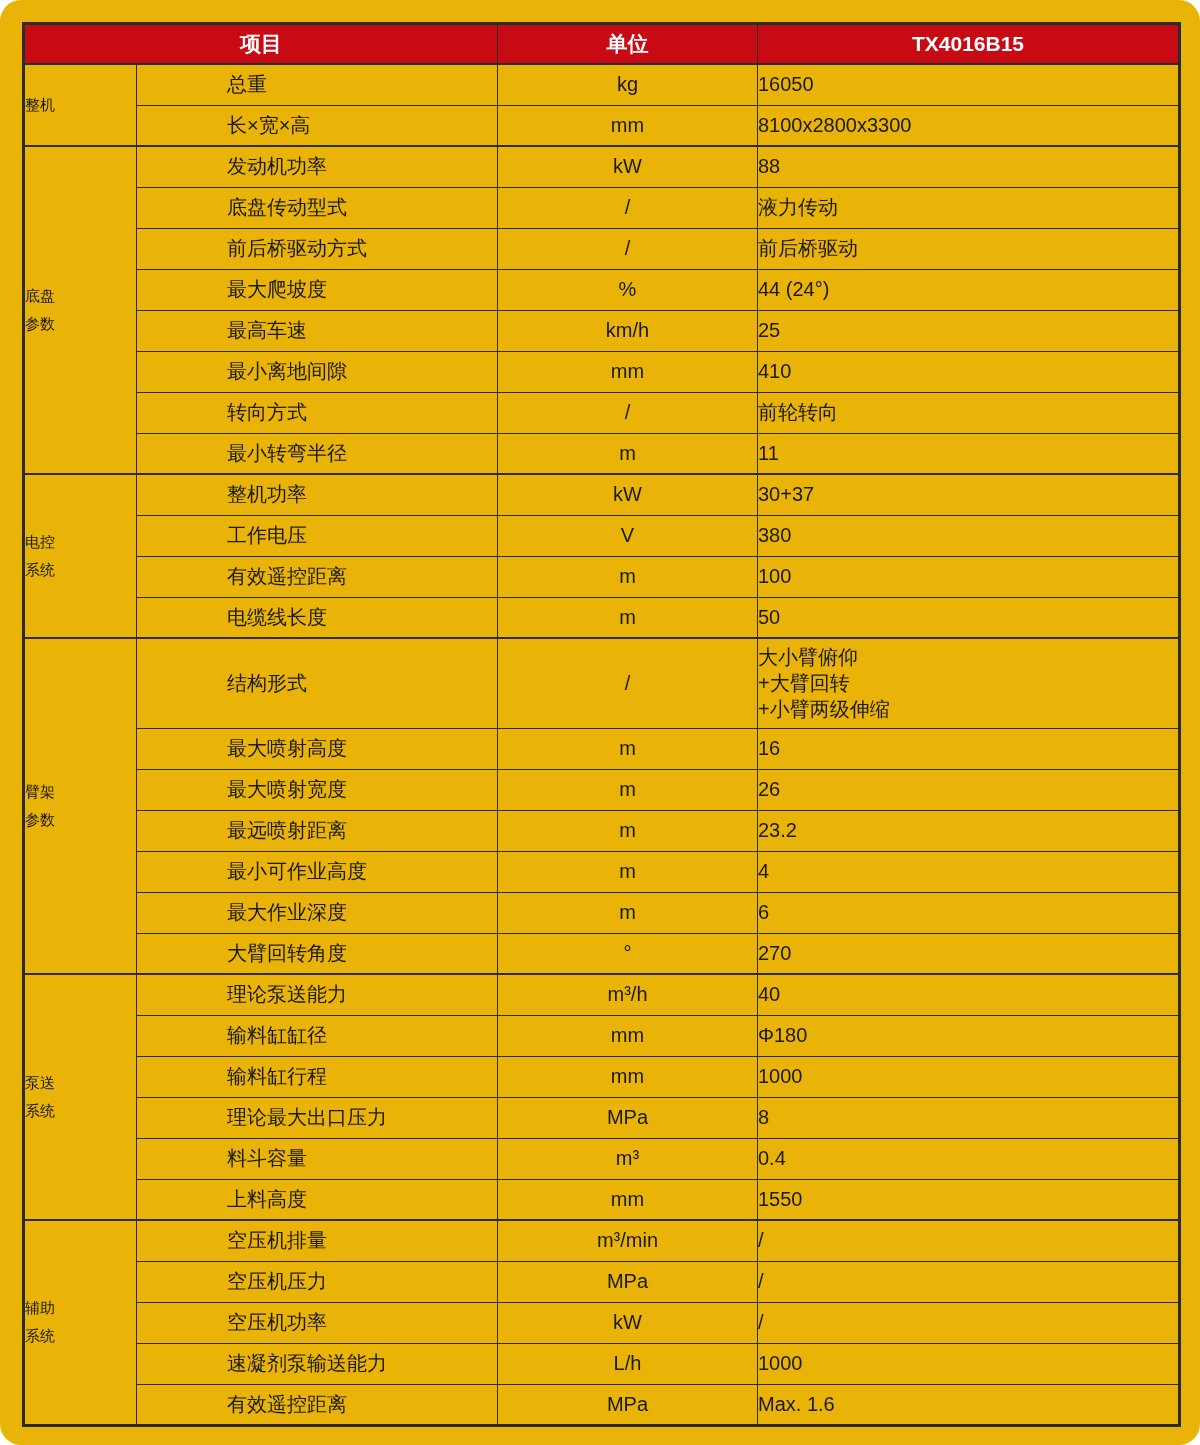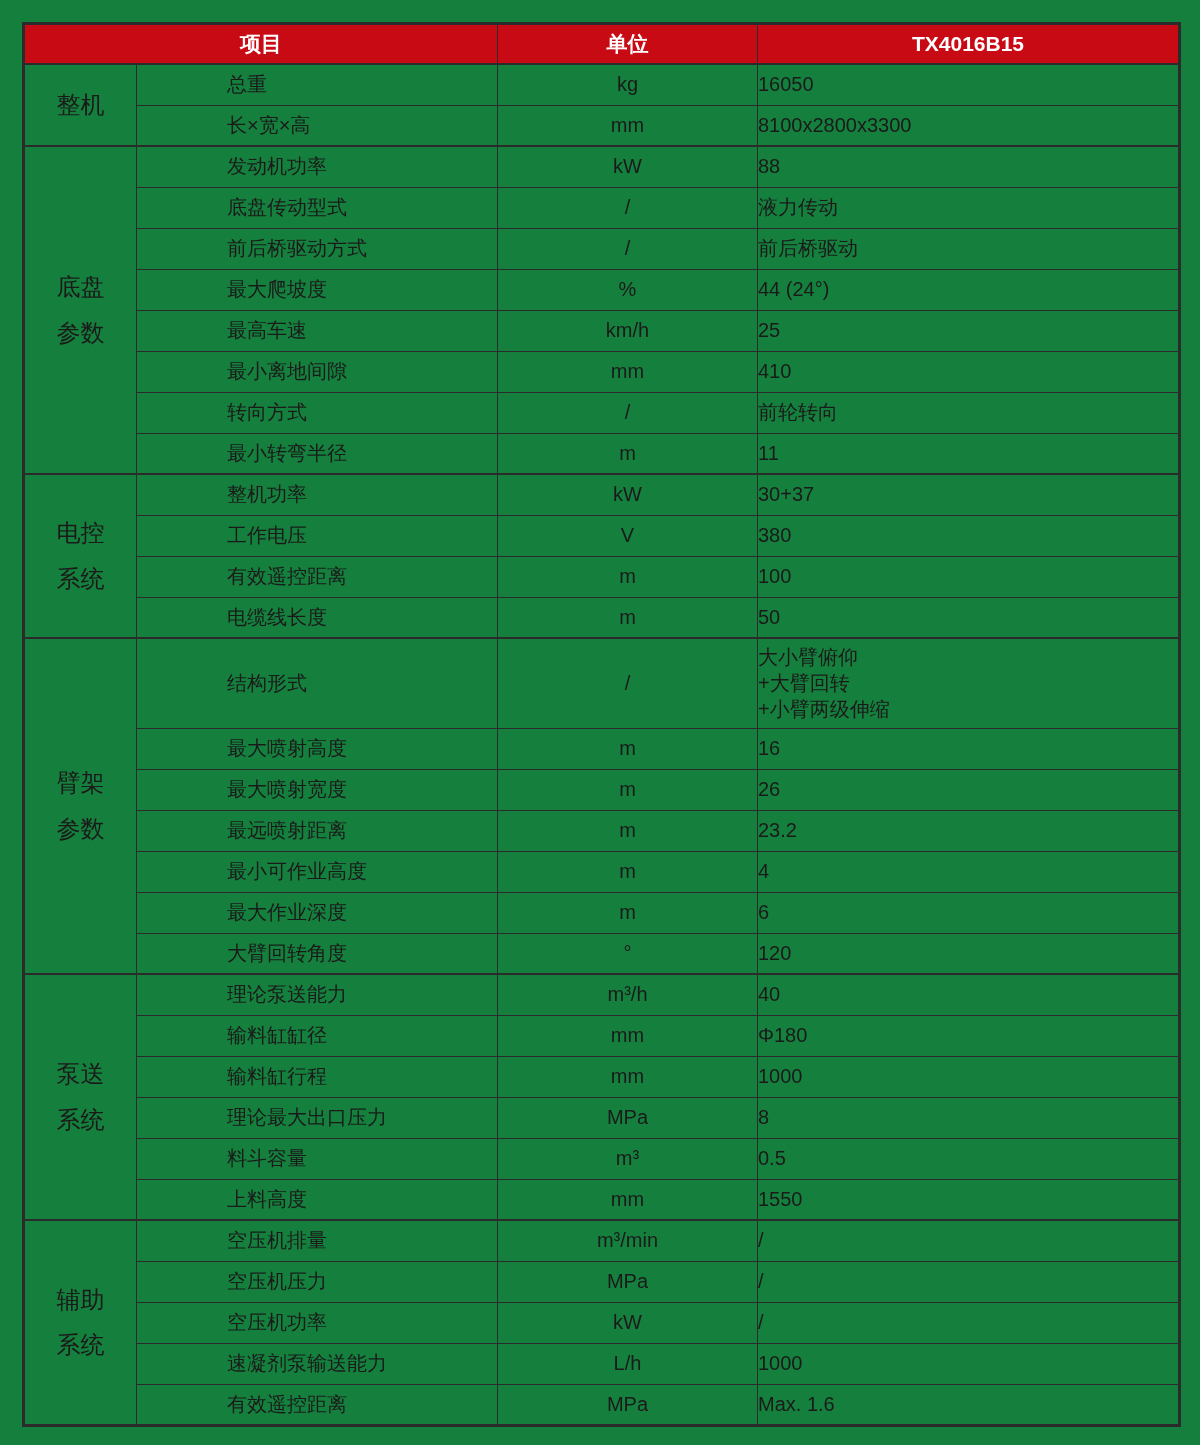--- a/index.html
+++ b/index.html
@@ -5,23 +5,24 @@
   html, body {
     margin: 0;
     padding: 0;
     background: #ffffff;
     font-family: "Liberation Sans", "DejaVu Sans", sans-serif;
     color: #1a1a1a;
   }
   .page {
     width: 1200px;
     height: 1445px;
-    background: #15803d;
+    background: #eab308;
     box-sizing: border-box;
     padding: 22px;
+    border-radius: 21px;
   }
   table.spec {
     width: 1156px;
     border-collapse: collapse;
     table-layout: fixed;
     border: 3px solid #2b2b2b;
   }
   col.c-group { width: 113px; }
   col.c-item  { width: 361px; }
   col.c-unit  { width: 260px; }
@@ -41,22 +42,21 @@
     text-align: center;
     border-color: #2b2b2b;
   }
   tbody tr { height: 41px; }
   tbody tr.tall { height: 90px; }
 
   
   tr.group-start > td { border-top: 2.5px solid #2b2b2b; }
 
   td.group-cell {
-    text-align: center;
-    font-size: 24px;
+    font-size: 15px;
     line-height: 1.9;
     white-space: pre-line;
   }
   td.item-cell {
     text-align: left;
     padding-left: 90px;
     font-size: 20px;
   }
   td.unit-cell {
     text-align: center;
@@ -194,21 +194,21 @@
           <td class="value-cell">4</td>
         </tr>
         <tr>
           <td class="item-cell">最大作业深度</td>
           <td class="unit-cell">m</td>
           <td class="value-cell">6</td>
         </tr>
         <tr>
           <td class="item-cell">大臂回转角度</td>
           <td class="unit-cell">°</td>
-          <td class="value-cell">120</td>
+          <td class="value-cell">270</td>
         </tr>
         <tr class="group-start">
           <td class="group-cell" rowspan="6">泵送
 系统</td>
           <td class="item-cell">理论泵送能力</td>
           <td class="unit-cell">m³/h</td>
           <td class="value-cell">40</td>
         </tr>
         <tr>
           <td class="item-cell">输料缸缸径</td>
@@ -221,21 +221,21 @@
           <td class="value-cell">1000</td>
         </tr>
         <tr>
           <td class="item-cell">理论最大出口压力</td>
           <td class="unit-cell">MPa</td>
           <td class="value-cell">8</td>
         </tr>
         <tr>
           <td class="item-cell">料斗容量</td>
           <td class="unit-cell">m³</td>
-          <td class="value-cell">0.5</td>
+          <td class="value-cell">0.4</td>
         </tr>
         <tr>
           <td class="item-cell">上料高度</td>
           <td class="unit-cell">mm</td>
           <td class="value-cell">1550</td>
         </tr>
         <tr class="group-start">
           <td class="group-cell" rowspan="5">辅助
 系统</td>
           <td class="item-cell">空压机排量</td>

